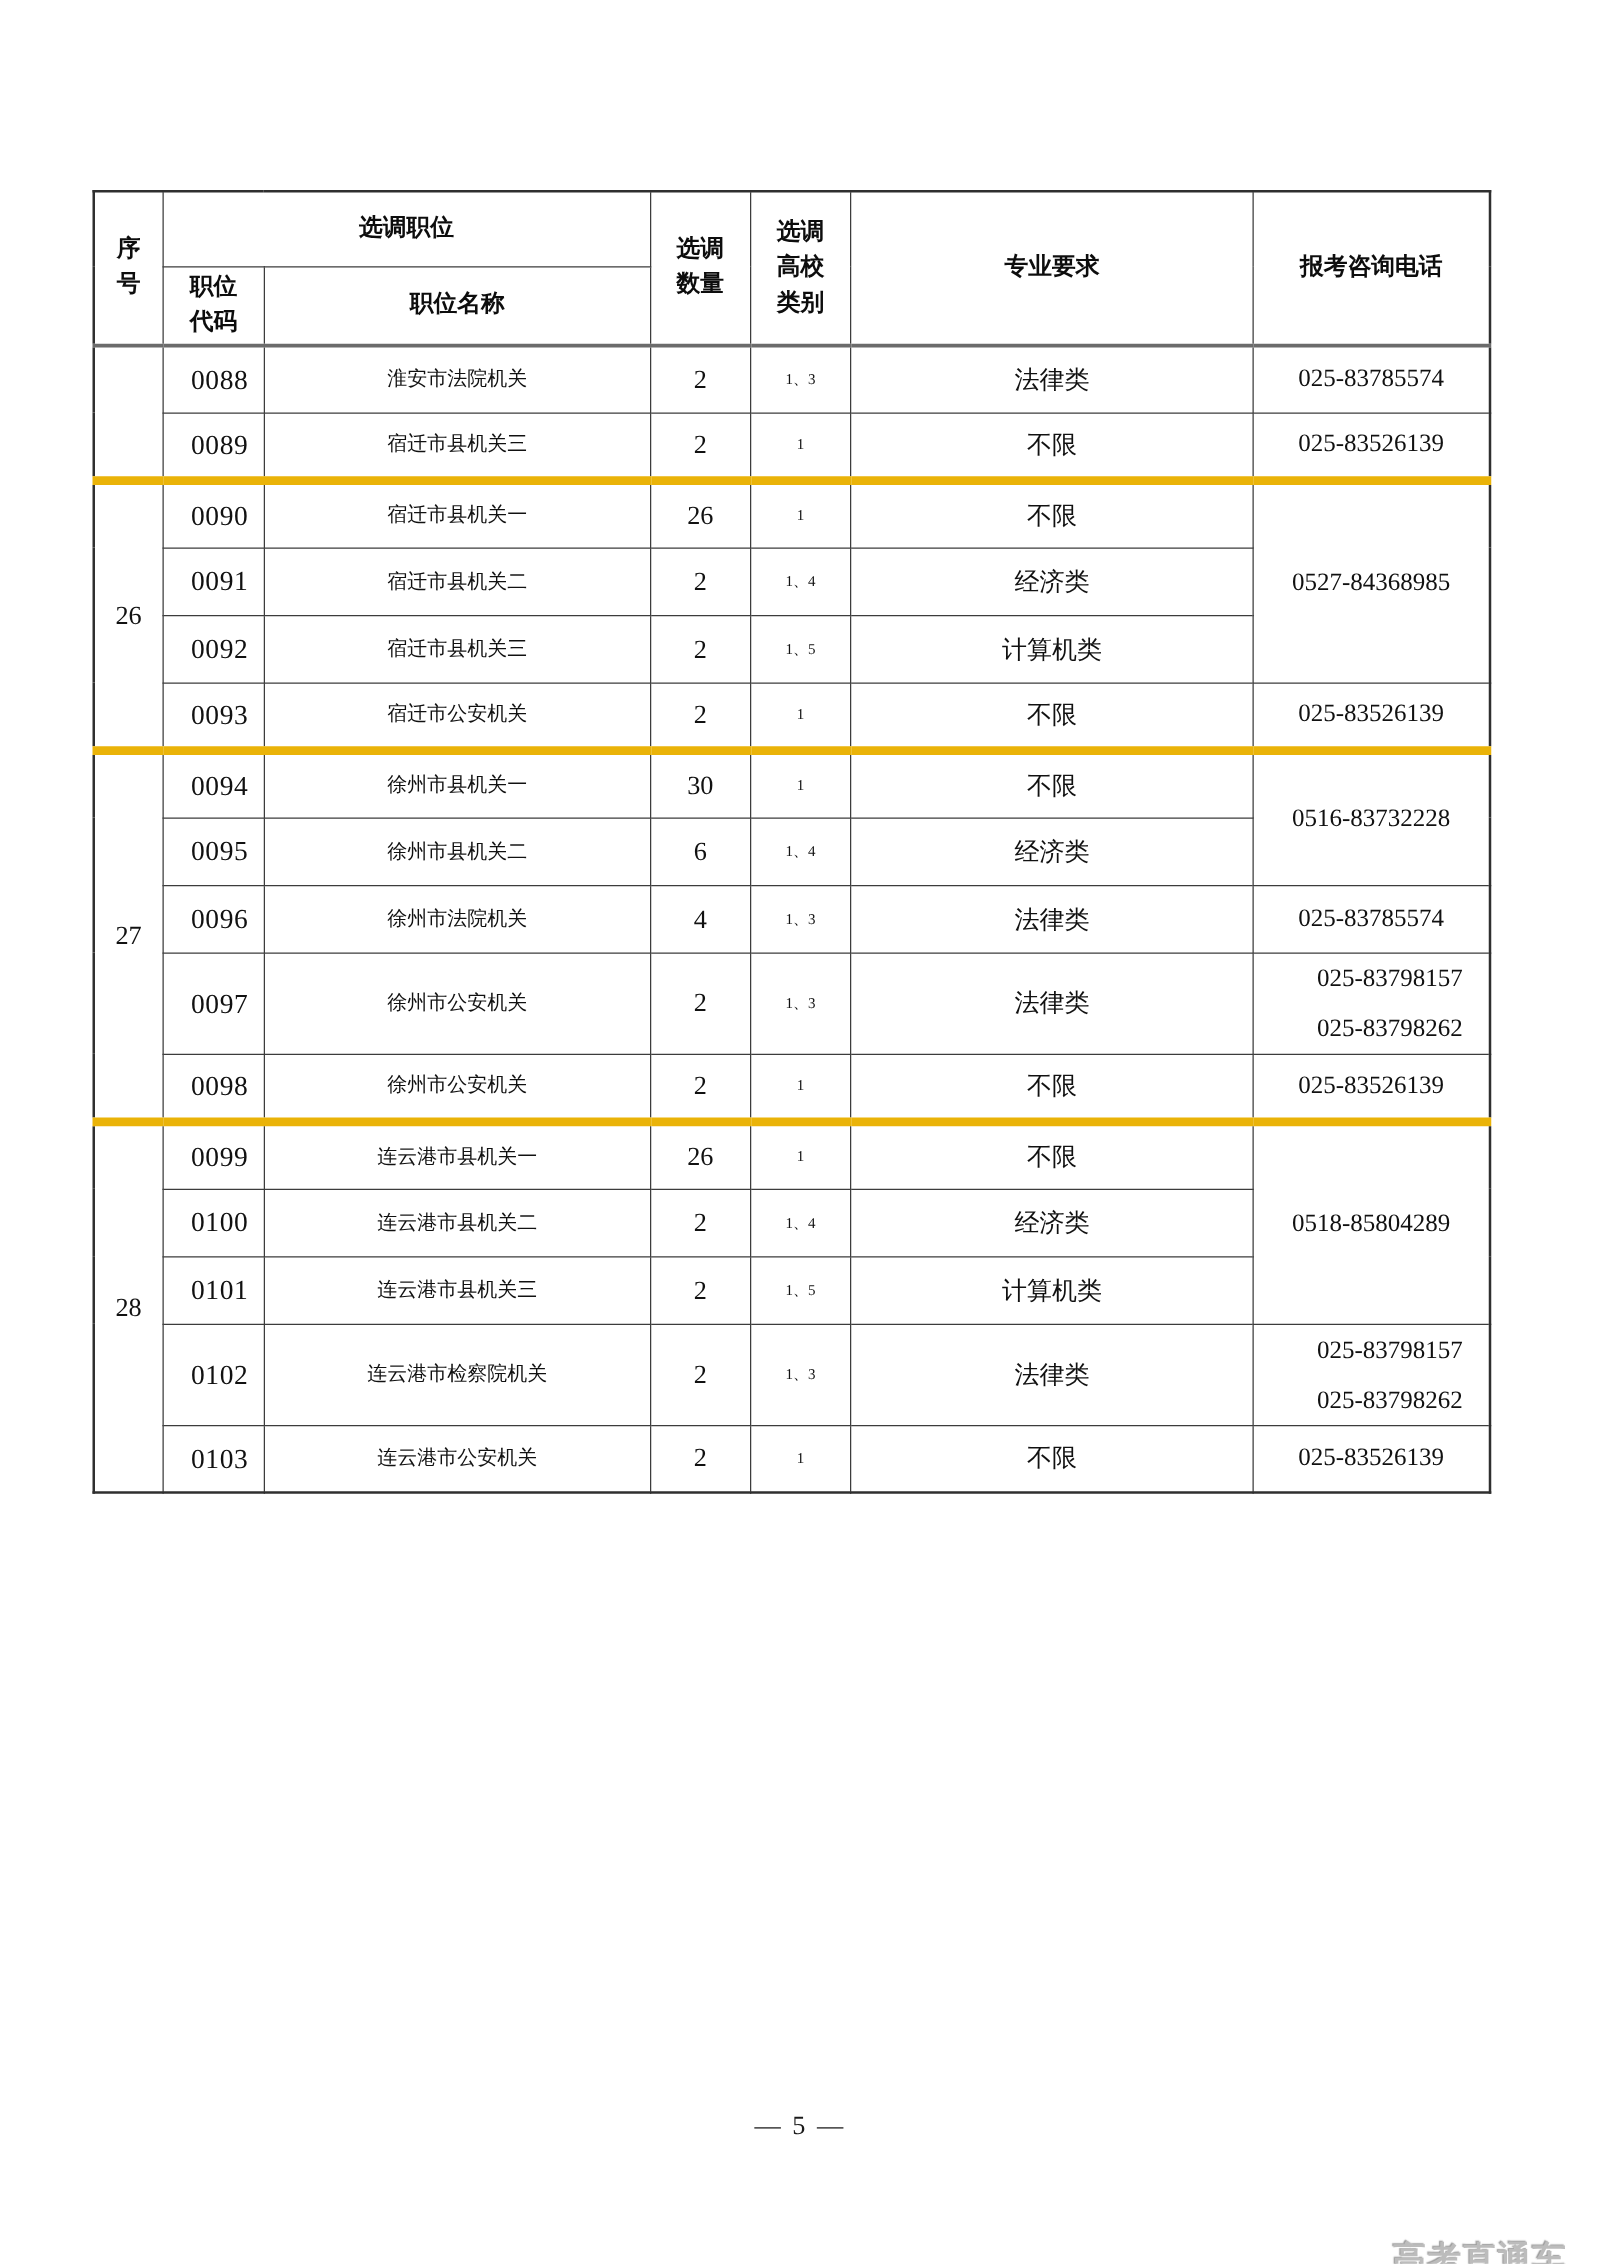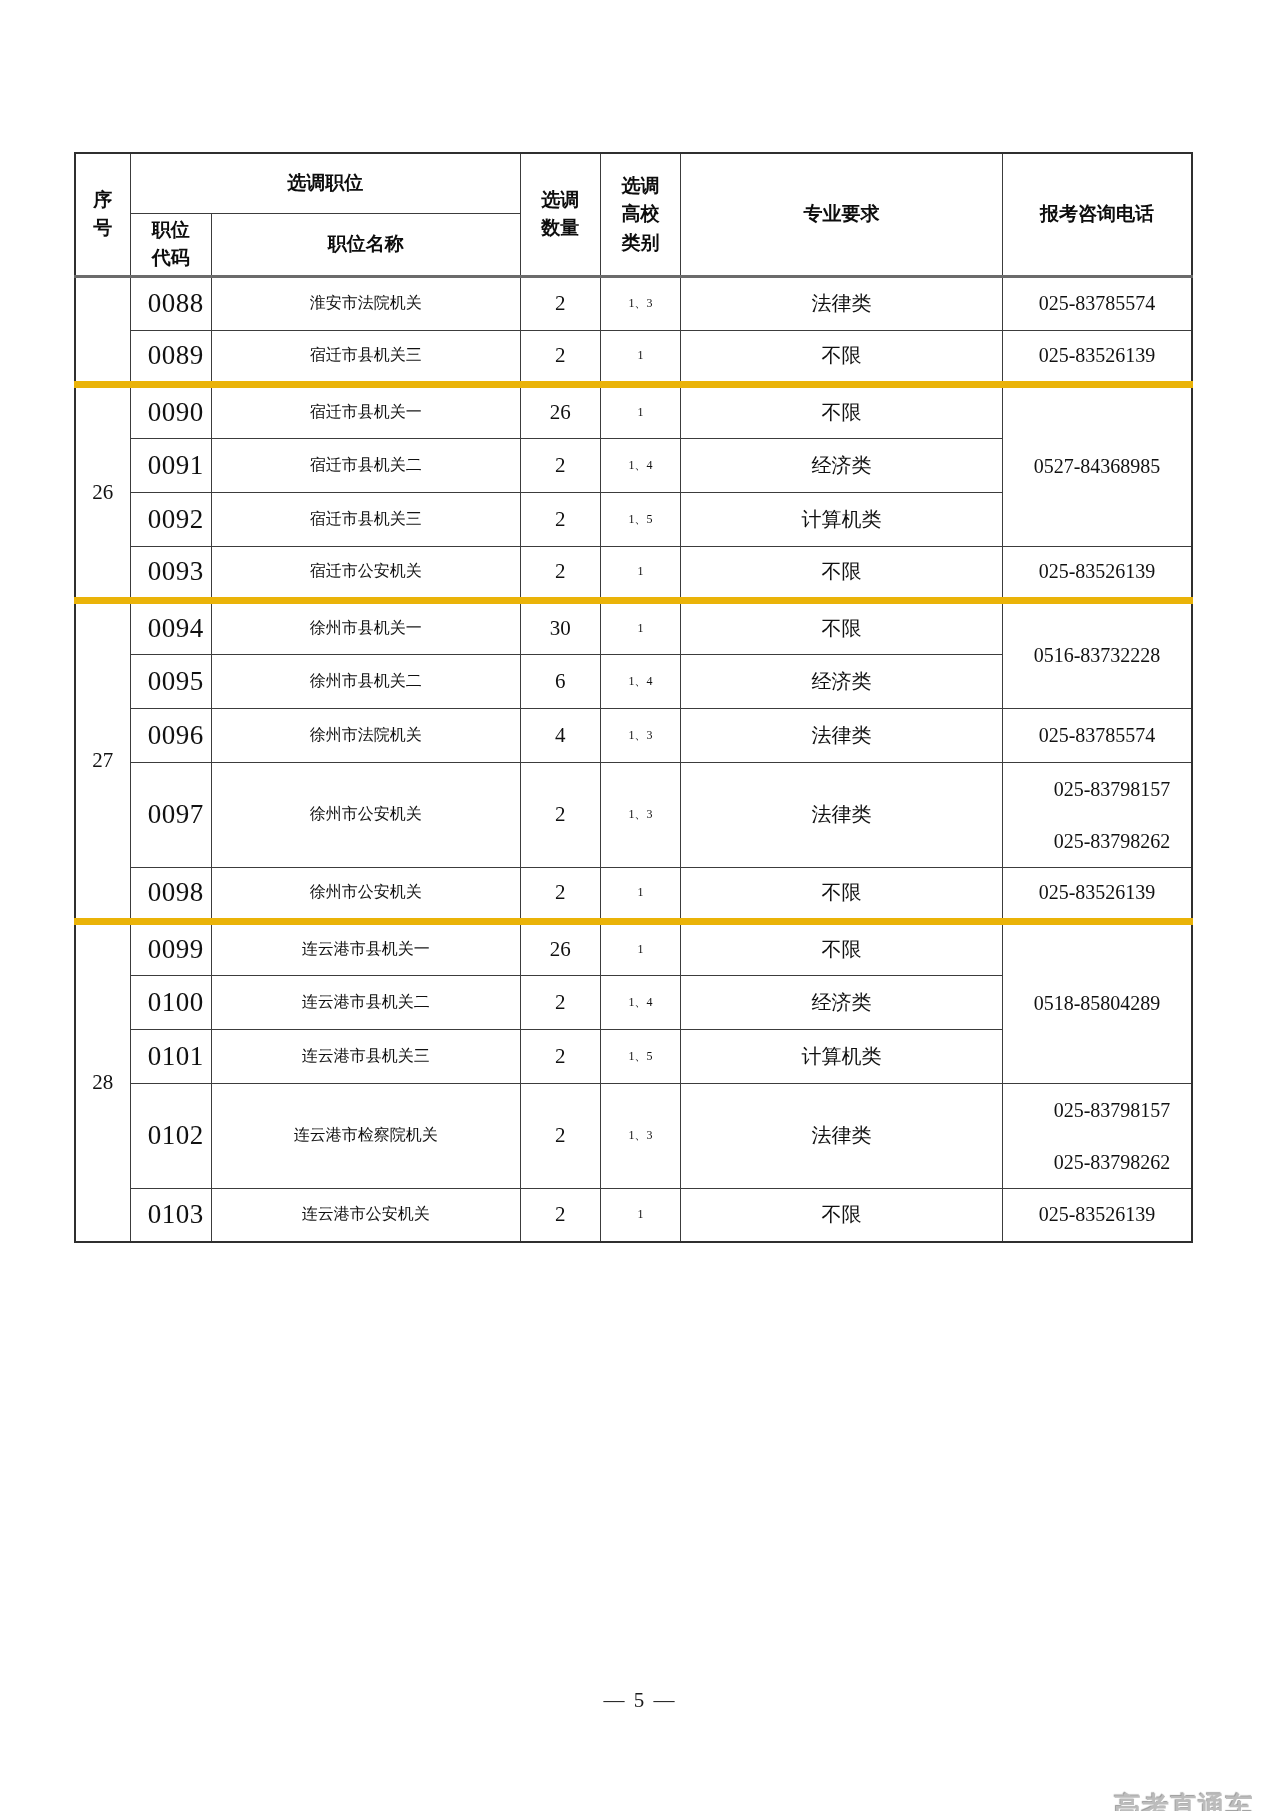--- a/index.html
+++ b/index.html
@@ -45,27 +45,27 @@
   }
   thead tr.hr1 { height: 60px; }
   thead tr.hr2 { height: 63px; }
   .hd-b { border-bottom: 3px solid #6b6b6b; }
 
   tbody tr { height: 54px; }
   tbody tr.tall { height: 80px; }
   tbody tr.section-top > td { border-top: 7px solid #eab308; }
 
   td.c-serial { font-size: 21px; }
-  td.c-code   { font-size: 27px; letter-spacing: 0.5px; padding-left: 12px; }
+  td.c-code   { font-size: 22px; letter-spacing: 0.5px; padding-left: 12px; }
   td.c-name   { font-size: 16px; }
   td.c-count  { font-size: 21px; }
   td.c-cat    { font-size: 12px; }
   td.c-major  { font-size: 20px; }
   td.c-phone  { font-size: 20px; }
-  td.c-phone.multi { line-height: 52px; padding-left: 32px; }
+  td.c-phone.multi { line-height: 40px; padding-left: 32px; }
 
   .prewrap { white-space: pre-line; }
 
   .page-number {
     position: absolute;
     left: 0; right: 0;
     top: 1688px;
     text-align: center;
     font-size: 21px;
     color: #1a1a1a;

